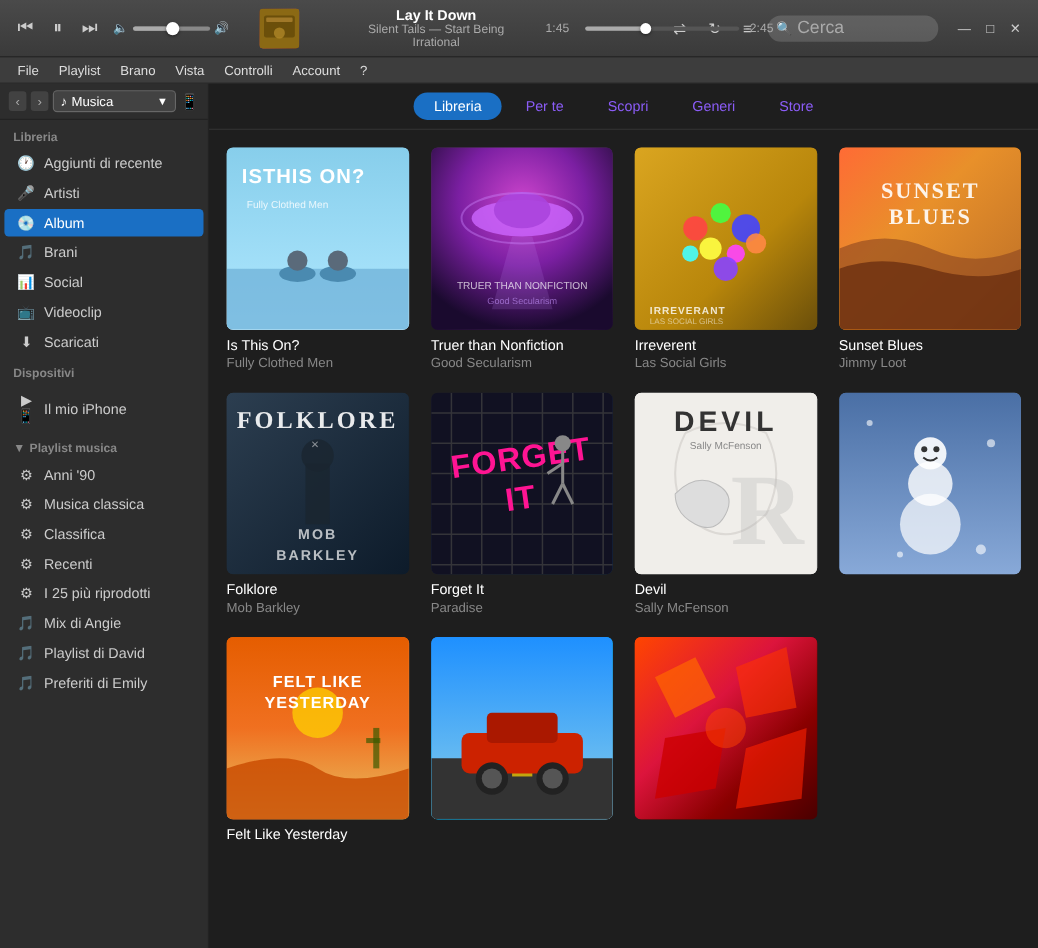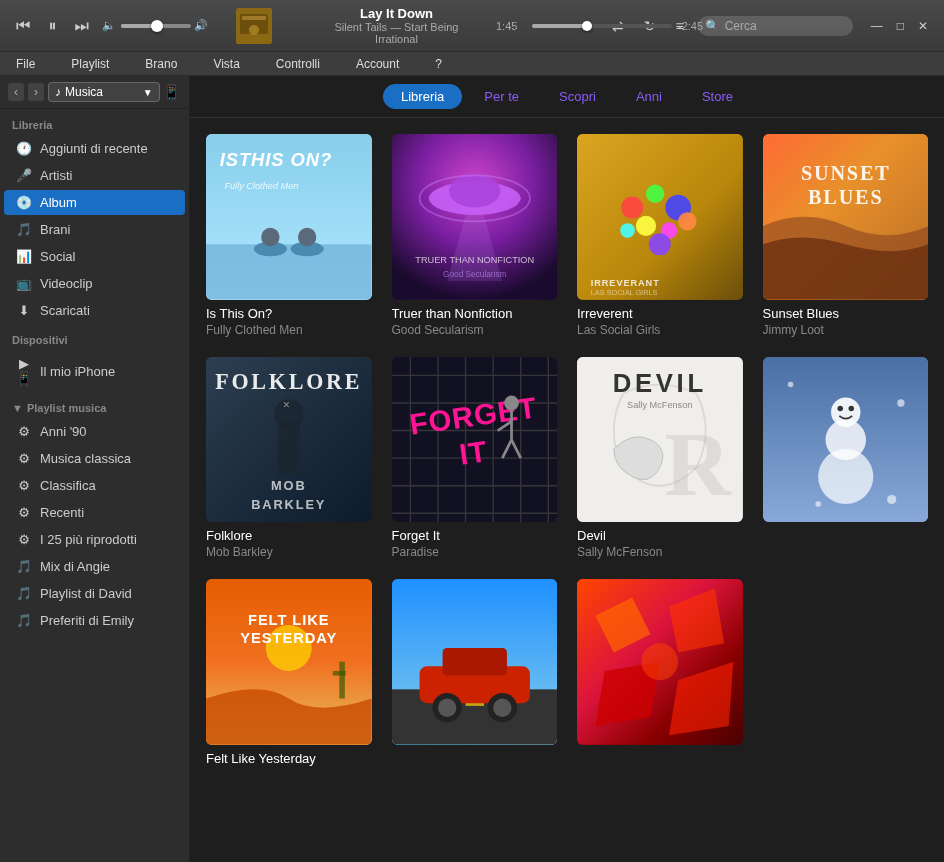--- a/index.html
+++ b/index.html
@@ -134,21 +134,21 @@
       align-items: center;
       background: rgba(255,255,255,0.15);
       border-radius: 12px;
       padding: 3px 8px;
       gap: 4px;
     }
     .search-box input {
       background: none;
       border: none;
       color: white;
-      font-size: 12px;
+      font-size: 16px;
       outline: none;
       width: 120px;
     }
     .search-box input::placeholder { color: #aaa; }
     .win-controls {
       display: flex;
       gap: 2px;
       margin-left: 4px;
     }
     .win-btn {
@@ -161,21 +161,21 @@
       border-radius: 2px;
     }
 
     
     .menubar {
       background: #3d3d3d;
       height: 24px;
       display: flex;
       align-items: center;
       padding: 0 8px;
-      gap: 20px;
+      gap: 2px;
       border-bottom: 1px solid #2a2a2a;
     }
     .menu-item {
       color: #ddd;
       font-size: 12px;
       padding: 2px 8px;
       cursor: pointer;
       border-radius: 3px;
     }
 
@@ -361,21 +361,20 @@
     }
     .cover-easy-night::before {
       content: '';
       position: absolute;
       top: 0; left: 0; right: 0; bottom: 0;
       background: radial-gradient(ellipse at 30% 40%, rgba(255,255,255,0.15) 0%, transparent 60%);
     }
 
     .cover-isthison {
       background: linear-gradient(180deg, #87CEEB 0%, #98D8FF 40%, #B0E0F0 70%, #C8E8F8 100%);
-      font-style: italic;
     }
     .cover-truer {
       background: radial-gradient(circle at 50% 30%, #9B59B6 0%, #6C3483 40%, #4A235A 70%, #1a0a2e 100%);
     }
     .cover-sunset {
       background: linear-gradient(135deg, #FF6B35 0%, #F7931E 30%, #FF8C00 60%, #CD853F 100%);
     }
     .cover-irreverent {
       background: linear-gradient(135deg, #DAA520 0%, #B8860B 40%, #8B6914 70%, #6B4F0A 100%);
     }
@@ -566,21 +565,21 @@
       <span class="sidebar-item-label">Preferiti di Emily</span>
     </div>
   </div>
 
   <div class="content">
 
     <div class="tabbar">
       <button class="tab active">Libreria</button>
       <button class="tab">Per te</button>
       <button class="tab">Scopri</button>
-      <button class="tab">Anni</button>
+      <button class="tab">Generi</button>
       <button class="tab">Store</button>
     </div>
 
     <div class="albums-container">
       <div class="albums-grid">
 
 
         <div class="album-card">
           <div class="album-cover cover-isthison">
             <svg class="cover-svg" viewBox="0 0 180 180">

